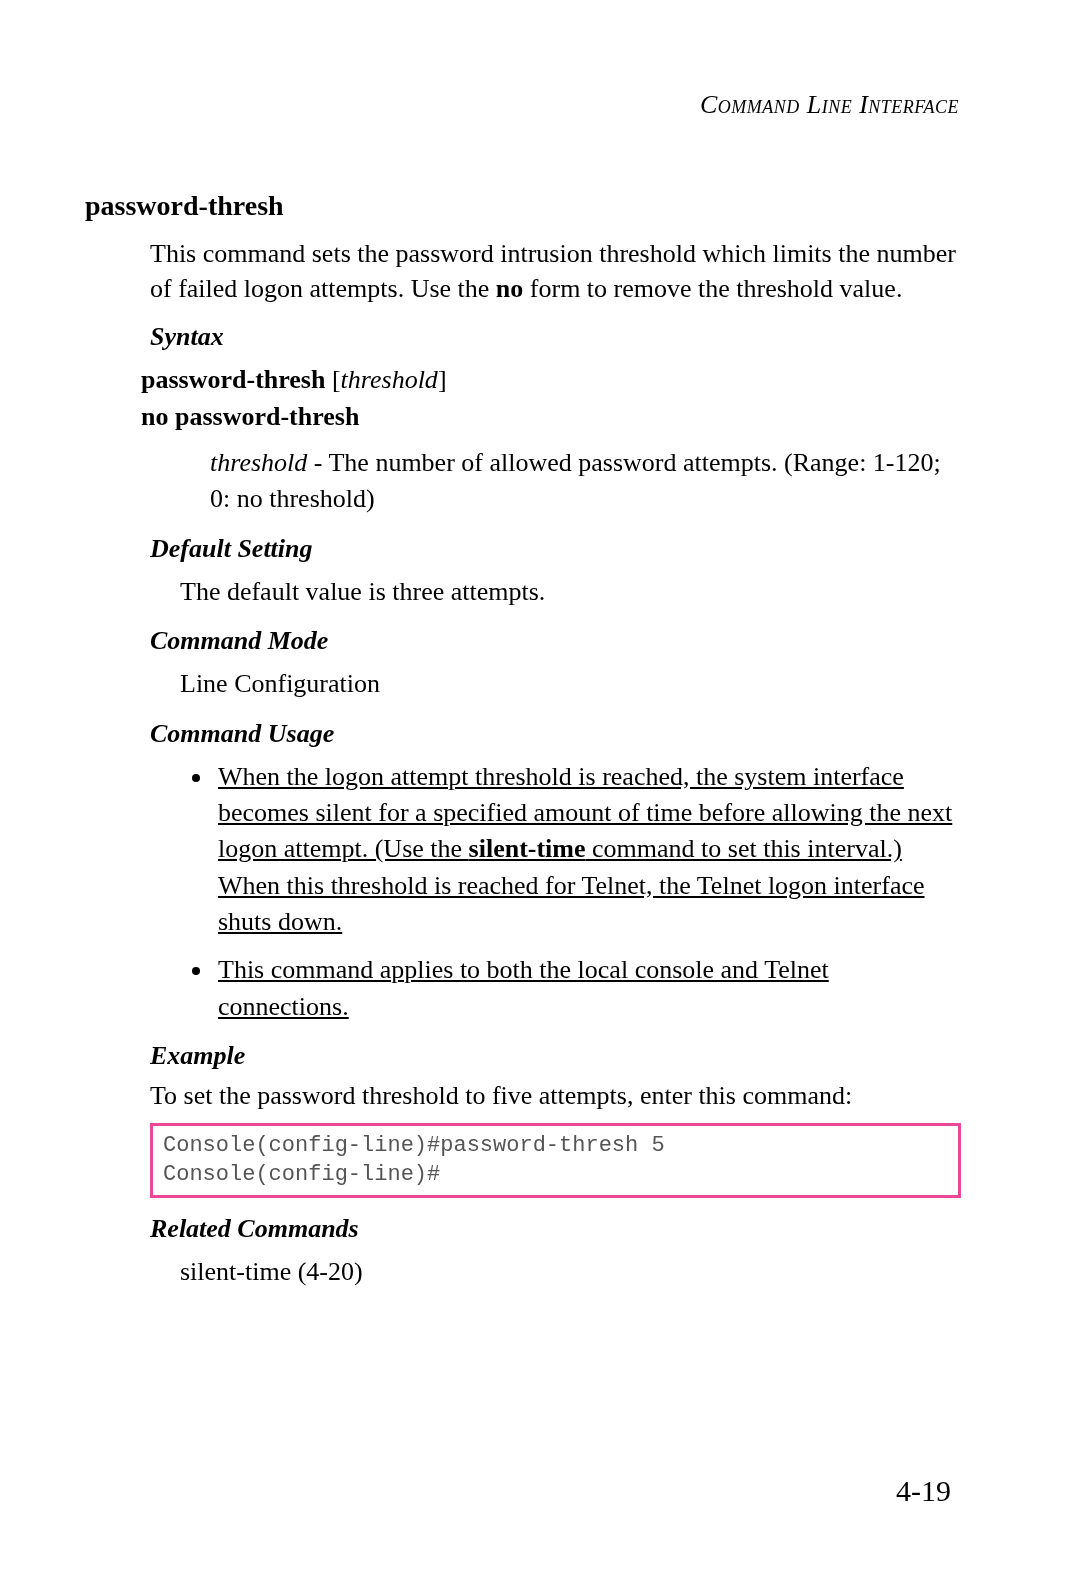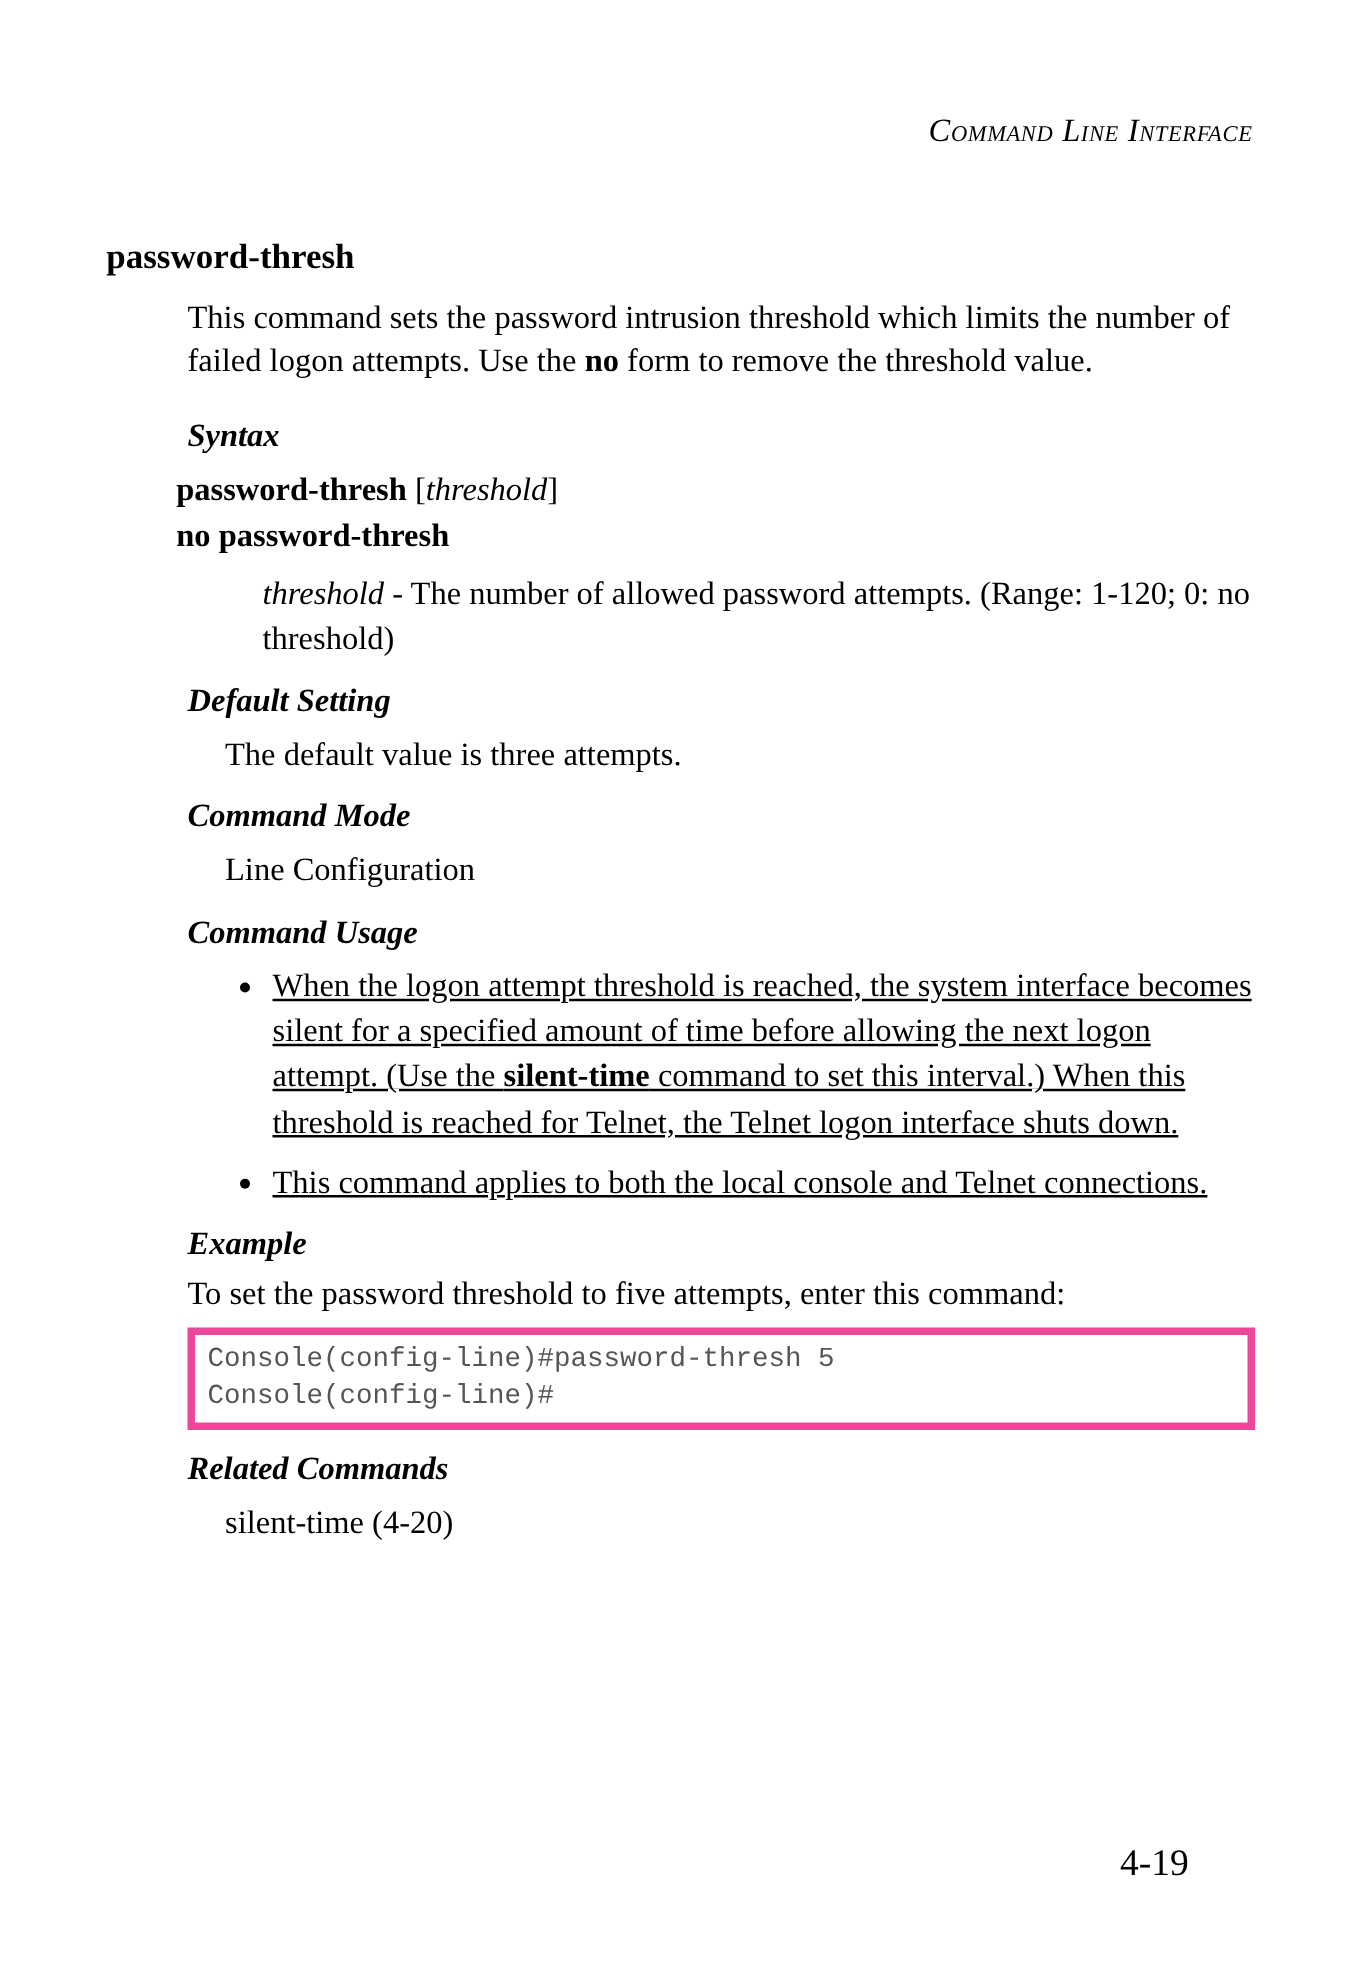--- a/index.html
+++ b/index.html
@@ -7,21 +7,21 @@
     padding: 0;
     background: #ffffff;
     font-family: "Garamond", "Georgia", "Times New Roman", serif;
     color: #000000;
     width: 1080px;
     height: 1570px;
     position: relative;
     box-sizing: border-box;
   }
   .page {
-    padding: 90px 72px 60px 95px;
+    padding: 90px 115px 60px 95px;
     box-sizing: border-box;
     height: 100%;
     position: relative;
     border-radius: 32px;
   }
   .running-header {
     text-align: right;
     font-variant: small-caps;
     font-style: italic;
     font-size: 26px;
@@ -32,21 +32,21 @@
   .command-title {
     font-weight: bold;
     font-size: 28px;
     margin-bottom: 14px;
     margin-left: -10px;
   }
   .intro {
     font-size: 26px;
     line-height: 1.35;
     margin-left: 55px;
-    margin-bottom: 28px;
+    margin-bottom: 16px;
   }
   .section-heading {
     font-weight: bold;
     font-size: 26px;
     margin-left: 55px;
     margin-top: 16px;
     margin-bottom: 10px;
     font-style: italic;
   }
   .syntax-line {
@@ -82,21 +82,21 @@
   .example-intro {
     font-size: 26px;
     margin-left: 55px;
     margin-top: 10px;
     margin-bottom: 12px;
   }
   .console-box {
     font-family: "Courier New", monospace;
     font-size: 22px;
     color: #555555;
-    border: 6px solid #ec4899;
+    border: 3px solid #ec4899;
     margin-left: 55px;
     margin-right: 4px;
     padding: 6px 10px 6px 10px;
     line-height: 1.3;
     white-space: pre;
   }
   .page-number {
     position: absolute;
     bottom: 62px;
     right: 129px;

